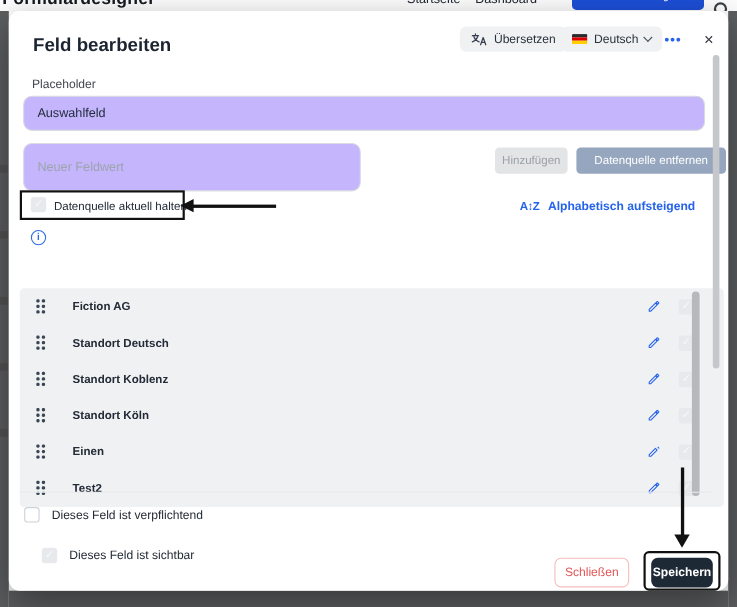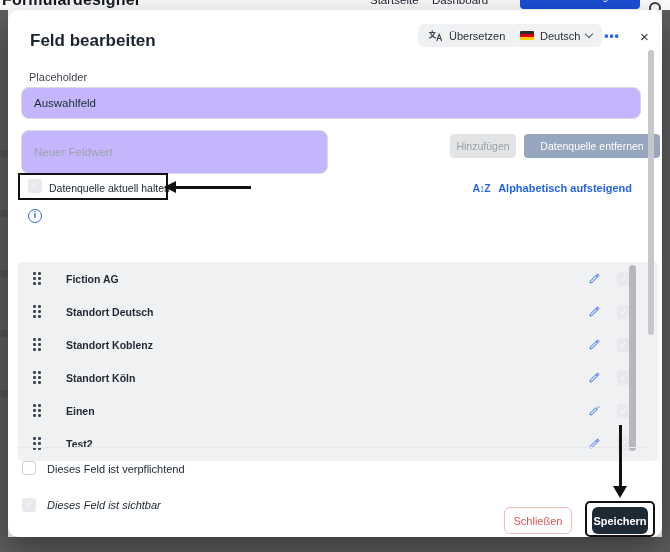--- a/index.html
+++ b/index.html
@@ -70,21 +70,21 @@
   .pencil { width:13px; height:13px; margin-right:16px; cursor:pointer; }
   .row .cb { margin-right:27px; }
   .list-sb { position:absolute; left:611px; top:3px; width:7px; height:186px; background:#b6b8bb; border-radius:4px; cursor:pointer; }
   .modal-sb { position:absolute; left:640px; top:40px; width:6px; height:285px; background:#c5c7ca; border-radius:3px; cursor:pointer; }
 
   .divider { position:absolute; left:10px; top:437px; width:630px; height:1px; background:#e8e9eb; }
 
   .row-req { position:absolute; left:14px; top:451px; display:flex; align-items:flex-end; gap:11px; }
   .row-req .lbl, .row-vis .lbl { font-size:11px; color:#222b36; }
   .row-vis-clip { position:absolute; left:14px; top:480px; width:300px; height:23px; overflow:hidden; }
-  .row-vis { position:absolute; left:0; top:8px; display:flex; align-items:center; gap:11px;font-style:italic; }
+  .row-vis { position:absolute; left:16px; top:8px; display:flex; align-items:center; gap:11px; }
 
   .btn-foot { position:absolute; top:497px; height:27px; border-radius:6px; font-size:11px; font-family:Liberation Sans, sans-serif; cursor:pointer; }
   .btn-close { left:496px; width:68px; background:#fff; border:1px solid #f5bcbc; color:#e25555; }
   .btn-save { left:584px; width:56px; background:#1e2936; border:none; color:#fff; font-weight:bold; }
   .anno-rect2 { position:absolute; left:577px; top:491px; width:70px; height:36px; border:2.5px solid #111; border-radius:5px; pointer-events:none; }
   .arr2-line { position:absolute; left:610.5px; top:415px; width:3px; height:62px; background:#111; z-index:3; }
   .arr2-head { position:absolute; left:605px; top:476px; width:0; height:0; border-left:7px solid transparent; border-right:7px solid transparent; border-top:12px solid #111; z-index:3; }
 </style>
 </head>
 <body>

